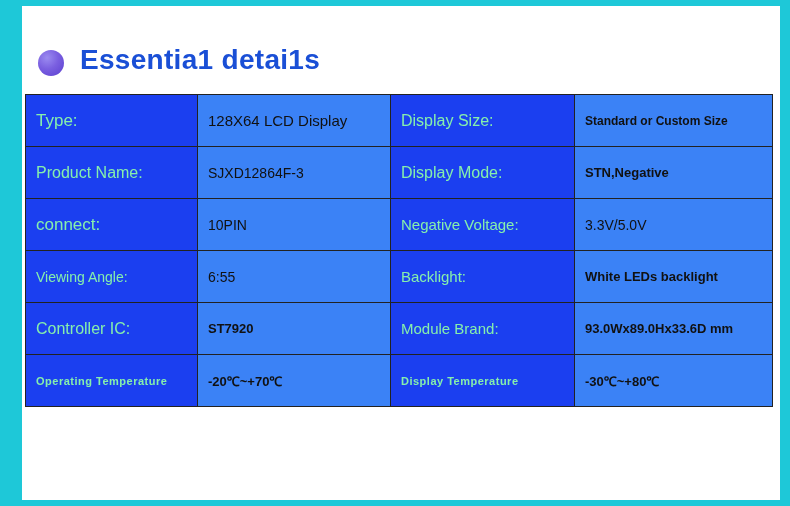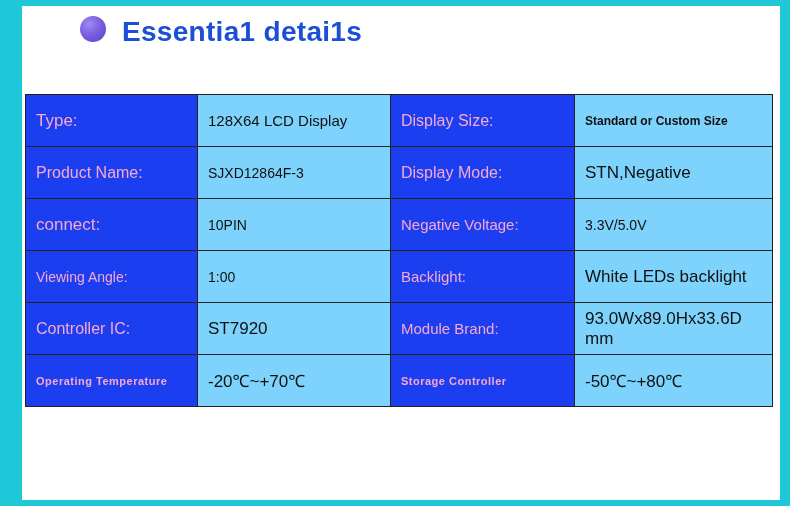--- a/index.html
+++ b/index.html
@@ -49,26 +49,25 @@
     position: absolute;
     left: 22px;
     top: 6px;
     width: 758px;
     height: 494px;
     background: #ffffff;
   }
   
   .header {
     position: absolute;
-    left: 11px;
+    left: 0px;
     top: 10px;
     height: 60px;
     display: flex;
-    align-items: flex-start;
-    padding-left: 31px;
+    align-items: flex-end;
   }
   .bullet-icon {
     width: 26px;
     height: 26px;
     margin-left: 16px;
     margin-right: 16px;
     border-radius: 50%;
     background: radial-gradient(circle at 35% 30%, #9b8bf0 0%, #7a5fe0 45%, #5b3fd0 100%);
     display: inline-block;
   }
@@ -90,37 +89,37 @@
   }
   .spec-table td {
     border: 1px solid #222222;
     height: 52px;
     padding: 0 10px;
     vertical-align: middle;
     box-sizing: border-box;
   }
   .lbl {
     background: #1b3ff0;
-    color: #f9a8d4;
+    color: #86efac;
     font-size: 15px;
   }
   .val {
-    background: #7dd3fc;
+    background: #3b82f6;
     color: #111111;
     font-size: 14px;
   }
   .col-a { width: 172px; }
   .col-b { width: 193px; }
   .col-c { width: 184px; }
   .col-d { width: 198px; }
 
   
   .f11 { font-size: 11px; font-weight: bold; }
   .f12 { font-size: 12px; }
-  .f13 { font-size: 17px; }
+  .f13 { font-size: 13px; font-weight: bold; }
   .f14 { font-size: 14px; }
   .f15 { font-size: 15px; }
   .f16 { font-size: 16px; }
   .f17 { font-size: 17px; }
   .sp { letter-spacing: 0.5px; }
 </style>
 </head>
 <body>
 
 <div class="page">
@@ -151,33 +150,33 @@
           <td class="val col-d f13">STN,Negative</td>
         </tr>
         <tr>
           <td class="lbl col-a f17">connect:</td>
           <td class="val col-b f14">10PIN</td>
           <td class="lbl col-c f15">Negative Voltage:</td>
           <td class="val col-d f14">3.3V/5.0V</td>
         </tr>
         <tr>
           <td class="lbl col-a f14">Viewing Angle:</td>
-          <td class="val col-b f14">1:00</td>
+          <td class="val col-b f14">6:55</td>
           <td class="lbl col-c f15">Backlight:</td>
           <td class="val col-d f13">White LEDs backlight</td>
         </tr>
         <tr>
           <td class="lbl col-a f16">Controller IC:</td>
           <td class="val col-b f13">ST7920</td>
           <td class="lbl col-c f15">Module Brand:</td>
           <td class="val col-d f13">93.0Wx89.0Hx33.6D mm</td>
         </tr>
         <tr>
           <td class="lbl col-a f11 sp">Operating Temperature</td>
           <td class="val col-b f13">-20℃~+70℃</td>
-          <td class="lbl col-c f11 sp">Storage  Controller</td>
-          <td class="val col-d f13">-50℃~+80℃</td>
+          <td class="lbl col-c f11 sp">Display  Temperature</td>
+          <td class="val col-d f13">-30℃~+80℃</td>
         </tr>
       </tbody>
     </table>
 
   </div>
 </div>
 
 </body></html>

